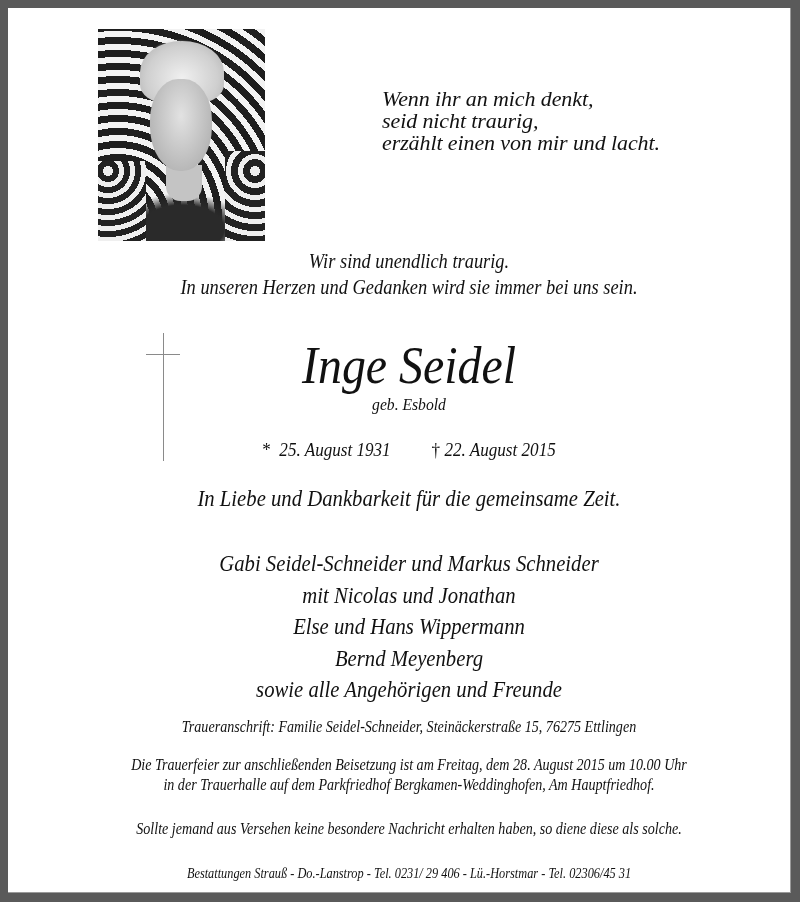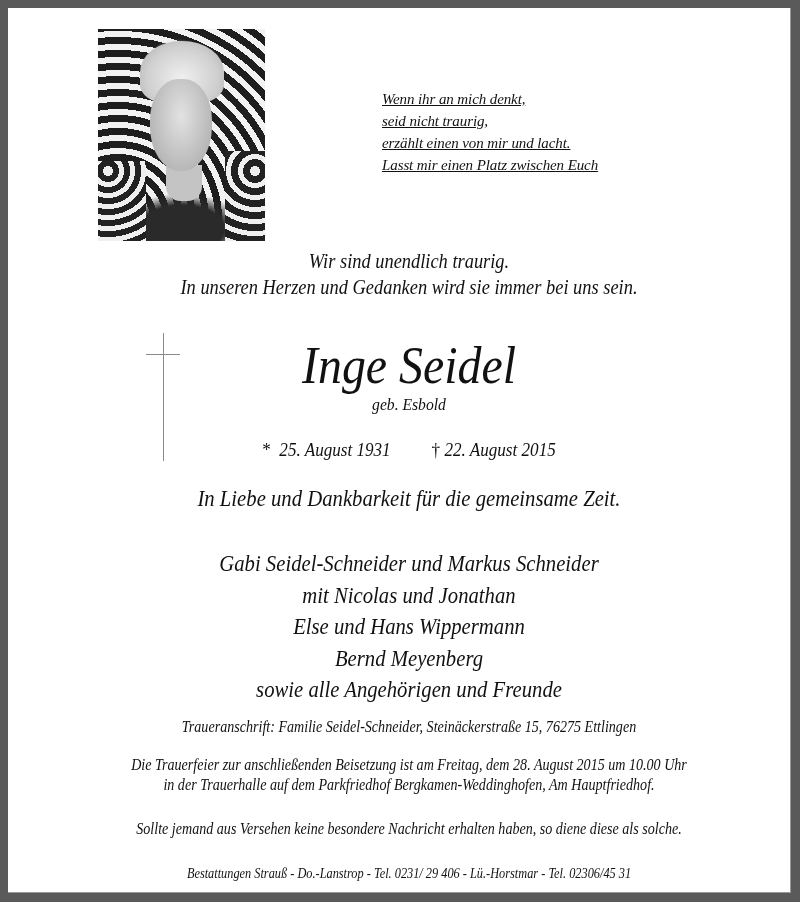--- a/index.html
+++ b/index.html
@@ -50,24 +50,23 @@
       background: radial-gradient(ellipse at 50% 60%, #f0f0f0 0%, #cfcfcf 60%, #a8a8a8 100%);
     }
     .photo .neck {
       position: absolute; left: 68px; top: 136px; width: 36px; height: 36px;
       background: #c4c4c4; border-radius: 0 0 40% 40%;
     }
     .poem {
       position: absolute;
       left: 374px; top: 80px;
       font-style: italic;
-      font-size: 15px;
+      font-size: 22px;
       line-height: 22px;
       letter-spacing: -0.1px;
-      text-decoration: underline;
     }
     .poem div { white-space: nowrap; }
     .center-block {
       position: absolute;
       left: 0; width: 802px;
       text-align: center;
       font-style: italic;
       white-space: nowrap;
     }
     .intro { top: 240px; font-size: 20px; line-height: 26px; transform: scaleX(0.92); }
@@ -105,21 +104,20 @@
     <div class="coat-right"></div>
     <div class="neck"></div>
     <div class="hair"></div>
     <div class="face"></div>
   </div>
 
   <div class="poem">
     <div>Wenn ihr an mich denkt,</div>
     <div>seid nicht traurig,</div>
     <div>erzählt einen von mir und lacht.</div>
-    <div>Lasst mir einen Platz zwischen Euch</div>
   </div>
 
   <div class="center-block intro">
     <div>Wir sind unendlich traurig.</div>
     <div>In unseren Herzen und Gedanken wird sie immer bei uns sein.</div>
   </div>
 
   <div class="cross"></div>
   <div class="cross-bar"></div>
 

